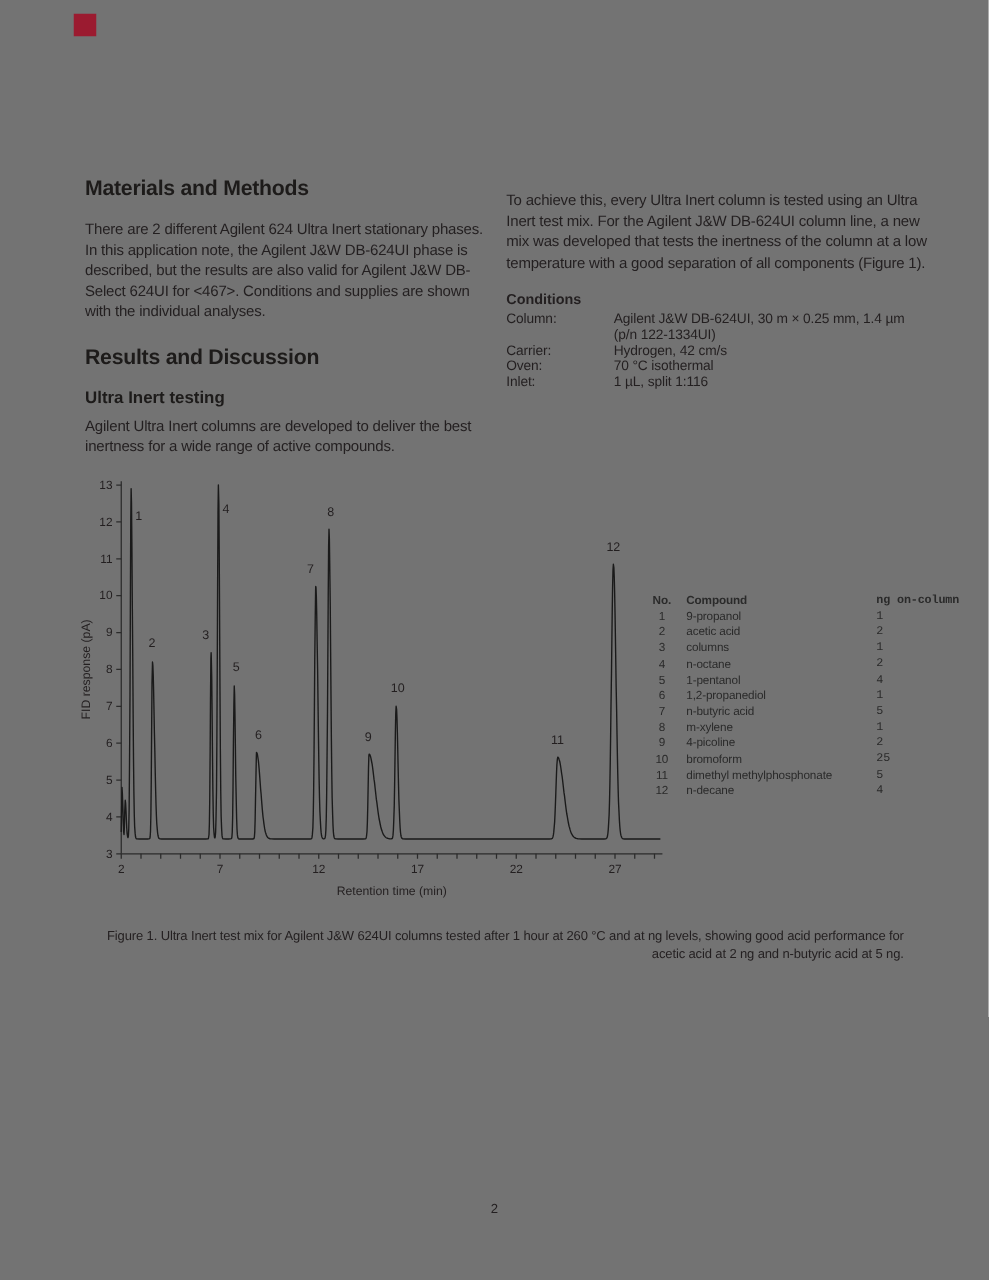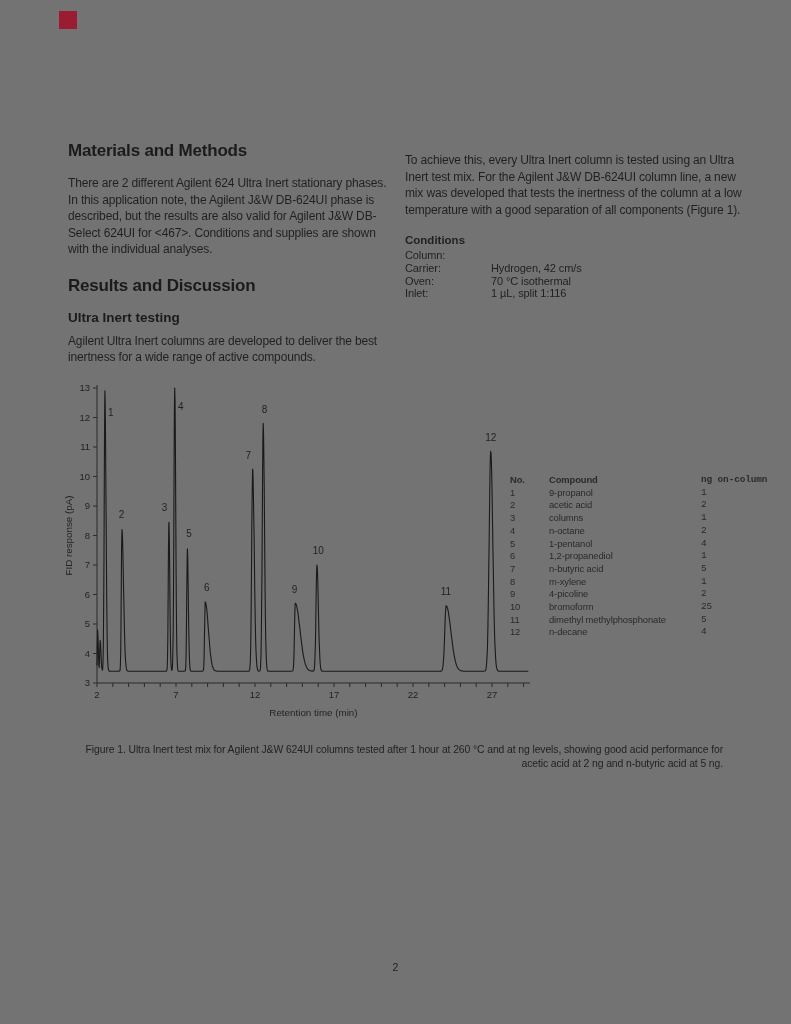--- a/index.html
+++ b/index.html
@@ -16,21 +16,21 @@
   .cond-row{display:flex;font-size:11px;line-height:12.8px;letter-spacing:-0.1px;}
   .cond-label{width:86px;flex:none;}
   .cond-value{flex:1;white-space:pre-line;}
   .chart{position:absolute;left:58px;top:378px;width:715px;height:352px;
          font-family:"Liberation Sans",sans-serif;}
   .legend{position:absolute;left:452px;top:96px;font-size:9.4px;line-height:12.7px;
           letter-spacing:-0.1px;color:#2a2a2a;}
   .legend table{border-collapse:collapse;}
   .legend td,.legend th{padding:0;vertical-align:top;font-weight:normal;text-align:left;}
   .legend th{font-weight:bold;}
-  .legend .c-no{width:39px;}
+  .legend .c-no{width:39px;text-align:center;}
   .legend .c-cmp{width:152px;}
   .legend .c-ng{width:72px;text-align:left;font-family:Liberation Mono, monospace;}
   .caption{position:absolute;left:68px;top:733px;width:655px;font-size:10.4px;
            line-height:13.8px;letter-spacing:-0.1px;text-align:right;}
   .pagenum{position:absolute;left:0;top:961px;width:791px;text-align:center;font-size:10.5px;}
 </style>
 </head>
 <body>
 
 <div class="page">
@@ -44,20 +44,22 @@
     <h2>Ultra Inert testing</h2>
     <p class="body">Agilent Ultra Inert columns are developed to deliver the best inertness for a wide range of active compounds.</p>
   </div>
 
   <div class="col-right">
     <p class="body">To achieve this, every Ultra Inert column is tested using an Ultra Inert test mix. For the Agilent J&amp;W DB-624UI column line, a new mix was developed that tests the inertness of the column at a low temperature with a good separation of all components (Figure 1).</p>
     <div class="cond-title">Conditions</div>
     <div>
       <div class="cond-row">
         <span class="cond-label">Column:</span>
+        <span class="cond-value">Agilent J&amp;W DB-624UI, 30 m × 0.25 mm, 1.4 µm
+(p/n 122-1334UI)</span>
       </div>
       <div class="cond-row">
         <span class="cond-label">Carrier:</span>
         <span class="cond-value">Hydrogen, 42 cm/s</span>
       </div>
       <div class="cond-row">
         <span class="cond-label">Oven:</span>
         <span class="cond-value">70 °C isothermal</span>
       </div>
       <div class="cond-row">

